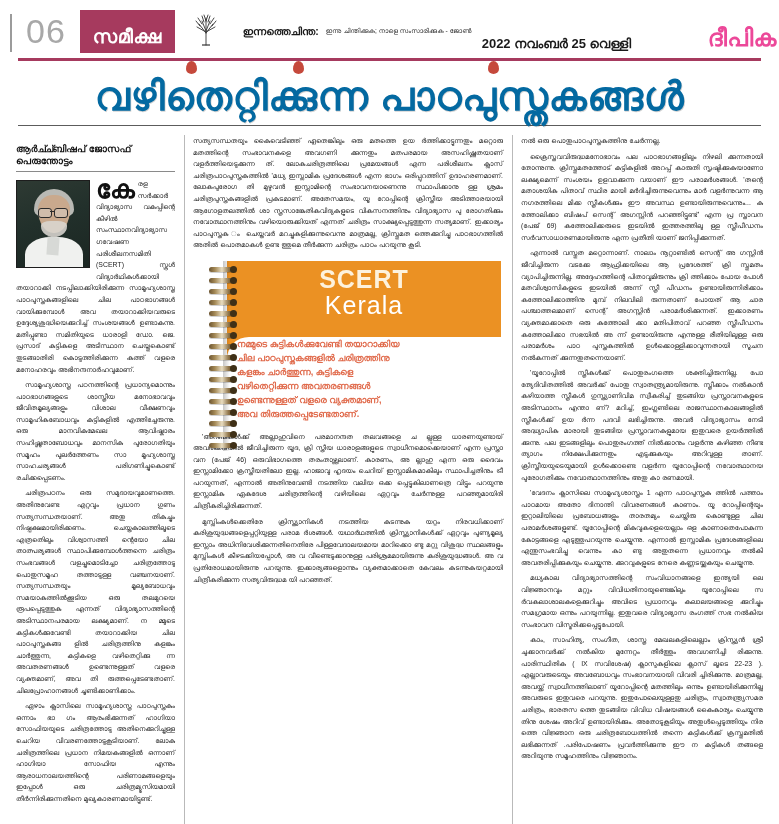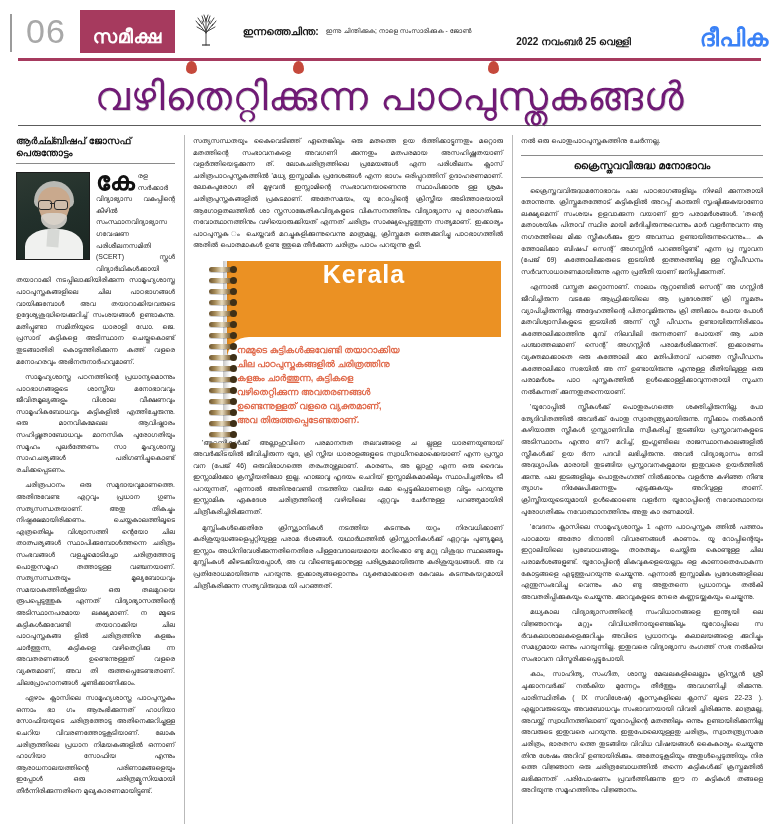--- a/index.html
+++ b/index.html
@@ -73,32 +73,32 @@
     font-size: 6.6px;
     color: #2a2a2a;
     margin-left: 7px;
     white-space: nowrap;
     letter-spacing: 0.1px;
   }
   .issue-date {
     position: absolute;
     right: 148px;
     top: 36px;
-    font-size: 10px;
+    font-size: 13px;
     font-weight: 700;
     color: #1a1a1a;
     white-space: nowrap;
   }
   .paper-name {
     position: absolute;
-    right: 10px;
+    right: 2px;
     top: 24px;
     font-size: 24px;
     font-weight: 700;
-    color: #3b82f6;
+    color: #ec4899;
     letter-spacing: 0.5px;
   }
 
   .masthead-rule {
     position: absolute;
     left: 18px;
     right: 18px;
     top: 58px;
     height: 3px;
     background: #a63a5e;
@@ -115,23 +115,23 @@
     width: 11px;
     height: 13px;
     background: #c0392b;
     border-radius: 50% 50% 50% 50% / 62% 62% 38% 38%;
     opacity: 0.92;
   }
 
   
   .headline {
     text-align: center;
-    color: #701a75;
+    color: #0369a1;
     font-size: 40px;
-    font-weight: 400;
+    font-weight: 700;
     letter-spacing: 0.5px;
     line-height: 1;
     margin-top: 14px;
     padding: 0 4px;
     text-shadow: 0.6px 0.6px 0 rgba(0,0,0,0.18);
   }
   .headline-rule {
     margin: 9px 18px 0 18px;
     border-top: 1.5px solid #5c5c5c;
   }
@@ -141,21 +141,21 @@
     position: relative;
     margin: 9px 16px 0 16px;
     display: flex;
     gap: 0;
     height: 690px;
   }
   .col {
     position: relative;
     box-sizing: border-box;
   }
-  .col-1 { width: 168px; padding-right: 9px; }
+  .col-1 { width: 168px; padding-right: 9px; margin-top: 8px; }
   .col-2 { width: 328px; padding-left: 9px; padding-right: 9px; }
   .col-3 { width: 251px; padding-left: 9px; }
 
   .vrule {
     position: absolute;
     top: 0;
     bottom: 0;
     width: 1px;
     background: #b9b9b9;
   }
@@ -287,30 +287,30 @@
     font-size: 25px;
     font-weight: 700;
     text-align: center;
     line-height: 1.0;
     padding-top: 6px;
     letter-spacing: 1px;
   }
   .scert-card .sc-sub {
     color: #ffffff;
     font-size: 25px;
-    font-weight: 700;
+    font-weight: 400;
     text-align: center;
     line-height: 1.05;
     letter-spacing: 1px;
   }
   .scert-lower {
     position: relative;
     margin-left: 26px;
     background: #ffffff;
-    padding: 6px 4px 2px 10px;
+    padding: 0 4px 2px 10px;
     border-top-left-radius: 18px;
   }
   .scert-lower::before {
     content: "";
     position: absolute;
     left: 0; top: 0;
     width: 22px; height: 22px;
     background: #eb9123;
     border-top-left-radius: 0;
     clip-path: path("M0 0 H22 A22 22 0 0 0 0 22 Z");
@@ -435,20 +435,21 @@
 
       <p class="body indent">ഏഴാം ക്ലാസിലെ സാമൂഹ്യശാസ്ത്ര പാഠപുസ്തകം ഒന്നാം ഭാ ഗം ആരംഭിക്കുന്നത് ഹാഗിയാ സോഫിയയുടെ ചരിത്രത്തോടു അതിനെക്കുറിച്ചുള്ള ചെറിയ വിവരണത്തോടുകൂടിയാണ്. ലോക ചരിത്രത്തിലെ പ്രധാന നിമയകങ്ങളിൽ ഒന്നാണ് ഹാഗിയാ സോഫിയ എന്നും ആരാധനാലയത്തിന്റെ പരിണാമങ്ങളെയും ഇപ്പോൾ ഒരു ചരിത്രമ്യൂസിയമായി തീർന്നിരിക്കുന്നതിനെ മുഖ്യകാരണമായിട്ടുണ്ട്.</p>
 
     </div>
 
     <div class="col col-2">
       <p class="body">സത്യസന്ധതയും കൈവെടിഞ്ഞ് ഏതെങ്കിലും ഒരു മതത്തെ ഉയ ർത്തിക്കാട്ടുന്നതും മറ്റൊരു മതത്തിന്റെ സംഭാവനകളെ അവഗണി ക്കുന്നതും മതപരമായ അസഹിഷ്ണുതയാണ് വളർത്തിയെടുക്കുന്ന ത്. ലോകചരിത്രത്തിലെ പ്രമേയങ്ങൾ എന്ന പരിശീലനം ക്ലാസ് ചരിത്രപാഠപുസ്തകത്തിൽ 'മധ്യ ഇസ്ലാമിക പ്രദേശങ്ങൾ എന്ന ഭാഗം ഒരിപ്പുറത്തിന് ഉദാഹരണമാണ്. ലോകപുരോഗ തി മുഴുവൻ ഇസ്ലാമിന്റെ സംഭാവനയാണെന്നു സ്ഥാപിക്കാനു ള്ള ശ്രമം ചരിത്രപുസ്തകങ്ങളിൽ പ്രകടമാണ്. അതേസമയം, യൂ റോപ്പിന്റെ ക്രിസ്തീയ അടിത്താരയായി ആഗോളതലത്തിൽ ശാ സ്ത്രസാങ്കേതികവിദ്യകളുടെ വികസനത്തിനും വിദ്യാഭ്യാസ പു രോഗതിക്കും നവോത്ഥാനത്തിനും വഴിയൊരുക്കിയത് എന്നത് ചരിത്രം സാക്ഷ്യപ്പെടുത്തുന്ന സത്യമാണ്. ഇക്കാര്യം പാഠപുസ്തക ം ചെയ്തവർ മറച്ചുകളിക്കുന്നുവെന്നു മാത്രമല്ല, ക്രിസ്തുമത ത്തെക്കുറിച്ചു പാഠഭാഗത്തിൽ അതിൽ പൊതമാകൾ ഉണ്ട ത്തുമെ തീർക്കുന്ന ചരിത്രം പാഠം പറയുന്നു കൂടി.</p>
 
       <div class="scert-figure">
         <div class="scert-card">
+          <div class="sc-title">SCERT</div>
           <div class="sc-sub">Kerala</div>
         </div>
         <div class="scert-lower">
           <div class="scert-caption">
             നമ്മുടെ കുട്ടികൾക്കുവേണ്ടി തയാറാക്കിയ<br>
             ചില പാഠപുസ്തകങ്ങളിൽ ചരിത്രത്തിനു<br>
             കളങ്കം ചാർത്തുന്ന, കുട്ടികളെ<br>
             വഴിതെറ്റിക്കുന്ന അവതരണങ്ങൾ<br>
             ഉണ്ടെന്നുള്ളത് വളരെ വ്യക്തമാണ്,<br>
             അവ തിരുത്തപ്പെടേണ്ടതാണ്.
@@ -478,21 +479,20 @@
       <div class="clearfix"></div>
 
       <p class="body indent">'അറബികൾക്ക് അല്ലാഹുവിനെ പരമാനന്ദത തലവങ്ങളെ ച ല്ലുള്ള ധാരണയുണ്ടായ് അവർക്കിടയിൽ ജീവിച്ചിരുന്ന യൂദ, ക്രി സ്തീയ ധാരാളങ്ങളുടെ സ്വാധീനമൊക്കെയാണ് എന്ന പ്രസ്താ വന (പേജ് 46) ഒരുവിഭാഗത്തെ തരംതാഴ്ത്തലാണ്. കാരണം, അ ല്ലാഹു എന്ന ഒരു ദൈവം ഇസ്ലാമിക്കോ ക്രസ്തീയതിലോ ഇല്ല. ഹാജാവു ഹൃദയം ചെറിയ് ഇസ്ലാമികമാകിലും സ്ഥാപിച്ചതിനും ട്രീ പറയുന്നത്, എന്നാൽ അതിനുവേണ്ടി നടത്തിയ വലിയ ഒക്ക പ്പെട്ടുകിലാണത്രെ വിട്ടും പറയുന്നു ഇസ്ലാമിക ഏകദേശ ചരിത്രത്തിന്റെ വഴിയിലെ ഏറ്റവും ചേർന്നുള്ള പറഞ്ഞുമായിരി ചിത്രീകരിച്ചിരിക്കുന്നത്.</p>
 
       <p class="body indent">മുസ്ലിംകൾക്കെതിരേ ക്രിസ്ത്യാനികൾ നടത്തിയ കടന്നുക യറ്റം നിരവധിക്കാണ് കുരിശുയുദ്ധങ്ങളെപ്പറ്റിയുള്ള പരാമ ർശങ്ങൾ. യഥാർഥത്തിൽ ക്രിസ്ത്യാനികൾക്ക് ഏറ്റവും പുണ്യമൂല്യ ഇസ്ലാം അധിനിവേശിക്കുന്നതിനെതിരേ പിള്ളവേദാലയമായ മാറിക്കൊ ണ്ടു മറ്റു വിശുദ്ധ സ്ഥലങ്ങളും മുസ്ലിംകൾ കീഴടക്കിയപ്പോൾ, അ വ വീണ്ടെടുക്കാനുള്ള പരിശ്രമമായിരുന്നു കുരിശുയുദ്ധങ്ങൾ. അ വ പ്രതിരോധമായിരുന്നു പറയുന്നു. ഇക്കാര്യങ്ങളൊന്നും വ്യക്തമാക്കാതെ കേവലം കടന്നുകയറ്റമായി ചിത്രീകരിക്കുന്ന സത്യവിരുദ്ധമ യി പറഞ്ഞത്.</p>
     </div>
 
     <div class="col col-3">
       <p class="body">നൽ ഒരു പൊതുപാഠപുസ്തകത്തിനു ചേർന്നല്ല.</p>
 
-      <div class="subhead">ക്രൈസ്തവവിരുദ്ധ മനോഭാവം</div>
 
       <p class="body indent">ക്രൈസ്തവവിരുദ്ധമനോഭാവം പല പാഠഭാഗങ്ങളിലും നിഴലി ക്കുന്നതായി തോന്നുന്നു. ക്രിസ്തുമതത്തോട് കുട്ടികളിൽ അറപ്പ് കാരുതി സൃഷ്ടിക്കുകയാണോ ലക്ഷ്യമെന്ന് സംശയം ഉളവാക്കുന്ന വയാണ് ഈ പരാമർശങ്ങൾ. 'തന്റെ മതാശയിക പിതാവ് സ്ഥിര മായി മർദിച്ചിരുന്നുവെന്നും മാർ വളർന്നുവന്ന ആ നഗരത്തിലെ മിക്ക സ്ത്രീകൾക്കും ഈ അവസ്ഥ ഉണ്ടായിരുന്നുവെന്നും... ക ത്തോലിക്കാ ബിഷപ് സെന്റ് അഗസ്റ്റിൻ പറഞ്ഞിട്ടുണ്ട്' എന്ന പ്ര സ്താവന (പേജ് 69) കത്തോലിക്കരുടെ ഇടയിൽ ഇത്തരത്തിലു ള്ള സ്ത്രീപീഡനം സർവസാധാരണമായിരുന്നു എന്ന പ്രതീതി യാണ് ജനിപ്പിക്കുന്നത്.</p>
       <p class="body indent">എന്നാൽ വസ്തുത മറ്റൊന്നാണ്. നാലാം നൂറ്റാണ്ടിൽ സെന്റ് അ ഗസ്റ്റിൻ ജീവിച്ചിരുന്ന വടക്കേ ആഫ്രിക്കയിലെ ആ പ്രദേശത്ത് ക്രി സ്തുമതം വ്യാപിച്ചിരുന്നില്ല. അദ്ദേഹത്തിന്റെ പിതാവുമിരുന്നും ക്രി ത്തിക്കാം പോയ പോൾ മതവിശ്വാസികളുടെ ഇടയിൽ അന്ന് സ്ത്രീ പീഡനം ഉണ്ടായിരുന്നിരിക്കാം കത്തോലിക്കാത്തിനു മുമ്പ് നിലവിലി രുന്നതാണ് പോയത് ആ ചാര പശ്ചാത്തലമാണ് സെന്റ് അഗസ്റ്റിൻ പരാമർശിക്കുന്നത്. ഇക്കാരണം വ്യക്തമാക്കാതെ ഒരു കത്തോലി ക്കാ മതിപിതാവ് പറഞ്ഞ സ്ത്രീപീഡനം കത്തോലിക്കാ സഭയിൽ അ ന്ന് ഉണ്ടായിരുന്നു എന്നുള്ള രീതിയിലുള്ള ഒരു പരാമർശം പാഠ പുസ്തകത്തിൽ ഉൾക്കൊള്ളിക്കാവുന്നതായി സൂചന നൽകുന്നത് ക്കുന്നതുതന്നെയാണ്.</p>
       <p class="body indent">'യൂറോപ്പിൽ സ്ത്രീകൾക്ക് പൊതുരംഗത്തെ ശക്തിച്ചിരുന്നില്ല. പോ ത്യേദിവിതത്തിൽ അവർക്ക് പോതു സ്വാതന്ത്ര്യമായിരുന്നു. സ്ത്രീക്കാം നൽകാൻ കഴിയാത്ത സ്ത്രീകൾ ഗുസ്ത്യാണിവിമ സ്വീകരിച്ച് തുടങ്ങിയ പ്രസ്താവനകളുടെ അടിസ്ഥാനം എന്താ ണ്? മറിച്ച്, ഇംഗ്ലണ്ടിലെ രാജസ്ഥാനകാലങ്ങളിൽ സ്ത്രീകൾക്ക് ഉയ ർന്ന പദവി ലഭിച്ചിരുന്നു. അവർ വിദ്യാഭ്യാസം നേടി അദ്ധ്യാപിക മാരായി തുടങ്ങിയ പ്രസ്താവനകളുമായ ഇതുവരെ ഉയർത്തിൽ ക്കുന്നു. പല ഇടങ്ങളിലും പൊതുരംഗത്ത് നിൽക്കാനും വളർന്നു കഴിഞ്ഞ നീണ്ട ത്യാഗം നിക്ഷേപിക്കുന്നതും എടുക്കുകയും അറിവുള്ള താണ്. ക്രിസ്തീയയുടെയുമായി ഉൾക്കൊണ്ടെ വളർന്ന യൂറോപ്പിന്റെ നവോത്ഥാനയ പുരോഗതിക്കും നവോത്ഥാനത്തിനും അതു കാ രണമായി.</p>
       <p class="body indent">'വേദനം ക്ലാസിലെ സാമൂഹ്യശാസ്ത്രം 1 എന്ന പാഠപുസ്തക ത്തിൽ പത്താം പാഠമായ അതോ ദിനാന്തി വിവരണങ്ങൾ കാണാം. യൂ റോപ്പിന്റെയും ഇറ്റാലിയിലെ പ്രബോധങ്ങളും താരതമ്യം ചെയ്തിരു കൊണ്ടുള്ള ചില പരാമർശങ്ങളുണ്ട്. യൂറോപ്പിന്റെ മികവുകളെയെല്ലാം ഒള കാണാതെപോകുന്ന കോട്ടങ്ങളെ എടുത്തുപറയുന്നു ചെയ്യുന്നു. എന്നാൽ ഇസ്ലാമിക പ്രദേശങ്ങളിലെ എന്തുസംഭവിച്ചു വെന്നും കാ ണ്ടു അതുതന്നെ പ്രധാനവും തൽകി അവതരിപ്പിക്കുകയും ചെയ്യുന്നു. ക്കുറവുകളുടെ നേരെ കണ്ണടയ്ക്കുകയും ചെയ്യുന്നു.</p>
       <p class="body indent">മധ്യകാല വിദ്യാഭ്യാസത്തിന്റെ സംവിധാനങ്ങളെ ഇന്ത്യയി ലെ വിജ്ഞാനവും മറ്റും വിവിധതിനായുണ്ടെങ്കിലും യൂറോപ്പിലെ സ ർവകലാശാലകളെക്കുറിച്ചും അവിടെ പ്രധാനവും കലാലയങ്ങളെ ക്കുറിച്ചും സമഗ്രമായ ഒന്നും പറയുന്നില്ല. ഇതുവരെ വിദ്യാഭ്യാസ രംഗത്ത് സഭ നൽകിയ സംഭാവന വിസ്മരിക്കപ്പെട്ടുപോയി.</p>
       <p class="body indent">കാം, സാഹിത്യ, സംഗീത, ശാസ്ത്ര മേഖലകളിലെല്ലാം ക്രിസ്ത്യൻ ശ്രീ ചുക്കാനവർക്ക് നൽകിയ മുന്നേറ്റം തീർത്തും അവഗണിച്ചി രിക്കുന്നു. പാരിസ്ഥിതിക ( IX സവിശേഷ) ക്ലാസുകളിലെ ക്ലാസ് ലൂടെ 22-23 ). എല്ലാവരുടെയും അവബോധവും സംഭാവനയായി വിവരി ച്ചിരിക്കുന്നു. മാത്രമല്ല, അവയ്ക്ക് സ്വാധീനത്തിലാണ് യൂറോപ്പിന്റെ മതത്തിലും ഒന്നും ഉണ്ടായിരിക്കുന്നില്ല അവരുടെ ഇതുവരെ പറയുന്നു. ഇതുപോലെയുള്ളതു ചരിത്രം, സ്വാതന്ത്ര്യസമര ചരിത്രം, ഭാരതസ ത്തെ തുടങ്ങിയ വിവിധ വിഷയങ്ങൾ കൈകാര്യം ചെയ്യുന്നു തിനു ശേഷം അറിവ് ഉണ്ടായിരിക്കും. അതോടുകൂടിയും അതുൾപ്പെടുത്തിയും നിര ത്തെ വിജ്ഞാന ഒരു ചരിത്രബോധത്തിൽ തന്നെ കുട്ടികൾക്ക് ക്രസ്തുമതിൽ ലഭിക്കുന്നത് .പരിപോഷണം പ്രവർത്തിക്കുന്നു ഈ ന കുട്ടികൾ തങ്ങളെ അറിയുന്നു സമൂഹത്തിനും വിജ്ഞാനം.</p>
     </div>
   </div>
 </div>

